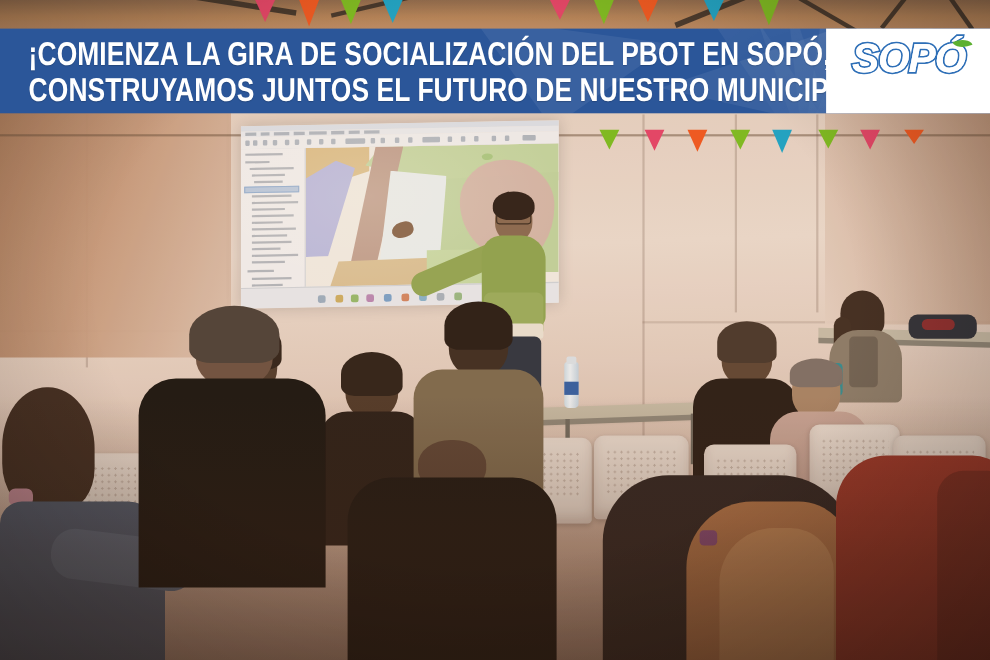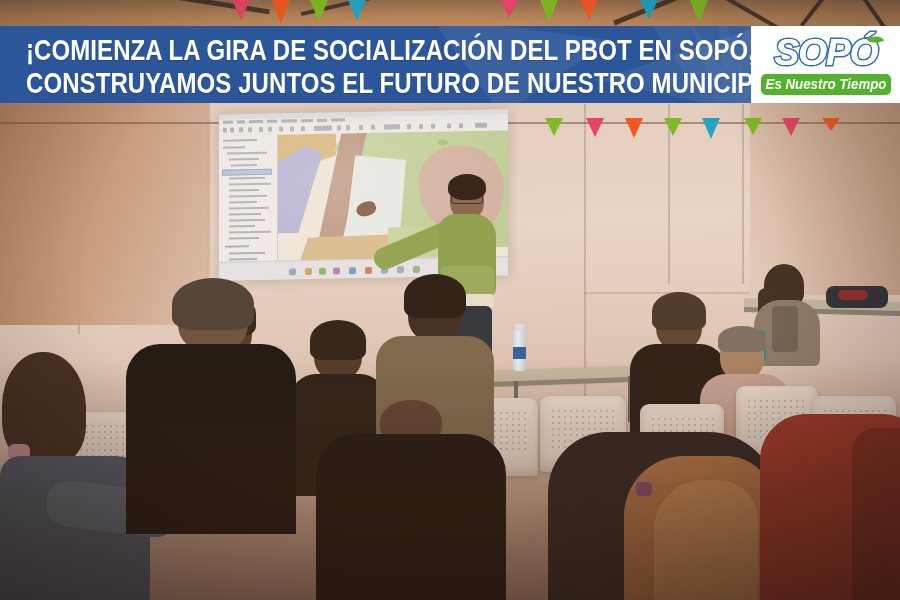--- a/index.html
+++ b/index.html
@@ -424,19 +424,16 @@
     </div>
   </div>
 
   <div class="logobox">
     <div class="logo-wrap">
       <div class="logo-sopo">
         <div class="sopo-txt">SOPÓ</div>
         <div class="sopo-txt2">SOPÓ</div>
         <div class="leaf"></div>
       </div>
-      <div class="logo-sub">
-        <span>Es Nuestro Tiempo</span>
-      </div>
     </div>
   </div>
 
 </div>
 
 </body></html>

